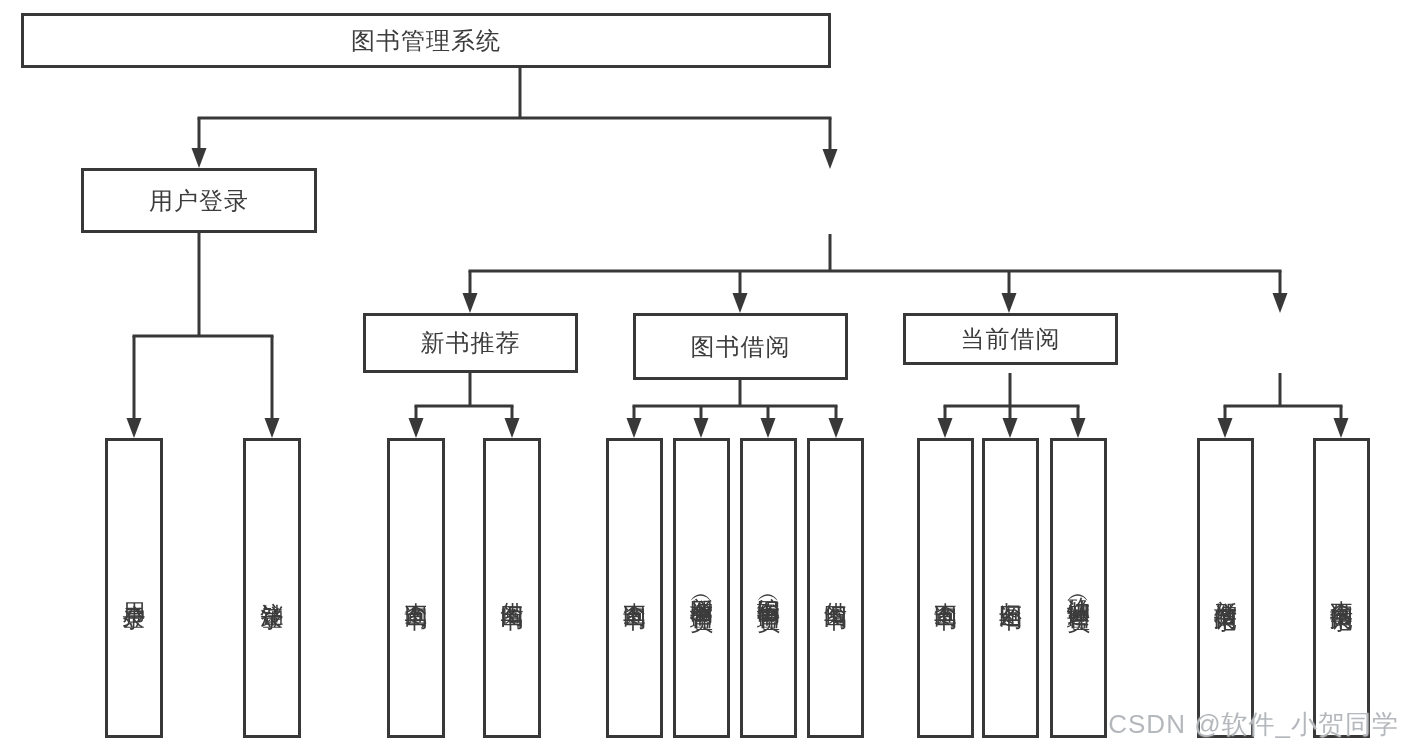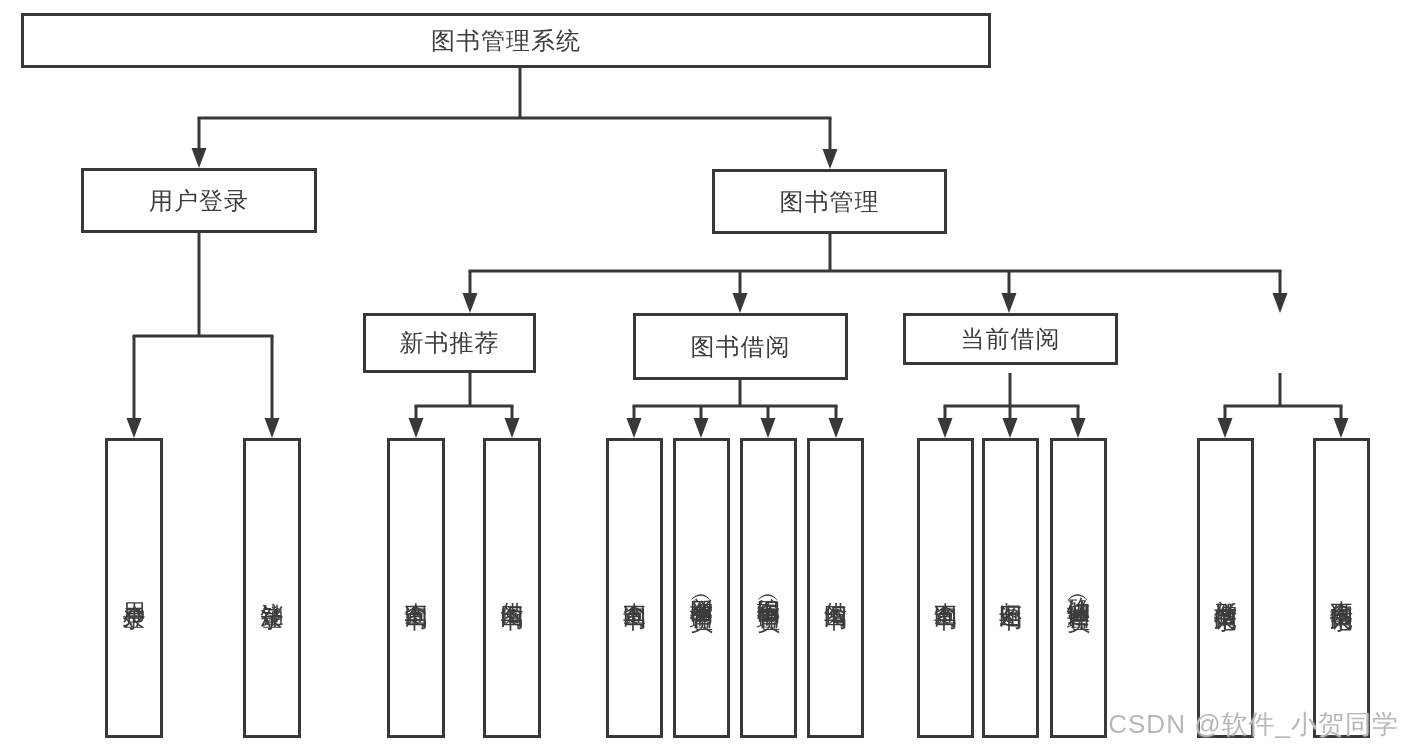--- a/index.html
+++ b/index.html
@@ -118,26 +118,25 @@
     <polygon points="1070.5,418 1085.5,418 1078,438"></polygon>
 
     <line x1="1280" y1="373" x2="1280" y2="406"></line>
     <line x1="1223.5" y1="406" x2="1342.5" y2="406"></line>
     <line x1="1225" y1="406" x2="1225" y2="422"></line>
     <polygon points="1217.5,418 1232.5,418 1225,438"></polygon>
     <line x1="1341" y1="406" x2="1341" y2="422"></line>
     <polygon points="1333.5,418 1348.5,418 1341,438"></polygon>
   </svg>
 
-  <div class="node node-h" style="left:21px;top:13px;width:970px;height:55px;">图书管理系统</div>
+  <div class="node node-h" style="left:21px;top:13px;width:810px;height:55px;">图书管理系统</div>
 
   <div class="node node-h" style="left:81px;top:168px;width:236px;height:65px;">用户登录</div>
-  <div class="node node-h" style="left:712px;top:169px;width:235px;height:65px;">图书管理</div>
 
-  <div class="node node-h" style="left:363px;top:313px;width:173px;height:60px;font-family:Liberation Serif, serif;">新书推荐</div>
+  <div class="node node-h" style="left:363px;top:313px;width:215px;height:60px;font-family:Liberation Serif, serif;">新书推荐</div>
   <div class="node node-h" style="left:633px;top:313px;width:215px;height:67px;">图书借阅</div>
   <div class="node node-h" style="left:903px;top:313px;width:215px;height:52px;">当前借阅</div>
 
   <div class="node node-v" style="left:105px;top:438px;width:58px;height:300px;">用户登录</div>
   <div class="node node-v" style="left:243px;top:438px;width:58px;height:300px;">注销登录</div>
 
   <div class="node node-v" style="left:387px;top:438px;width:58px;height:300px;">查询图书</div>
   <div class="node node-v" style="left:483px;top:438px;width:58px;height:300px;">借阅图书</div>
 
   <div class="node node-v" style="left:606px;top:438px;width:57px;height:300px;">查询图书</div>

